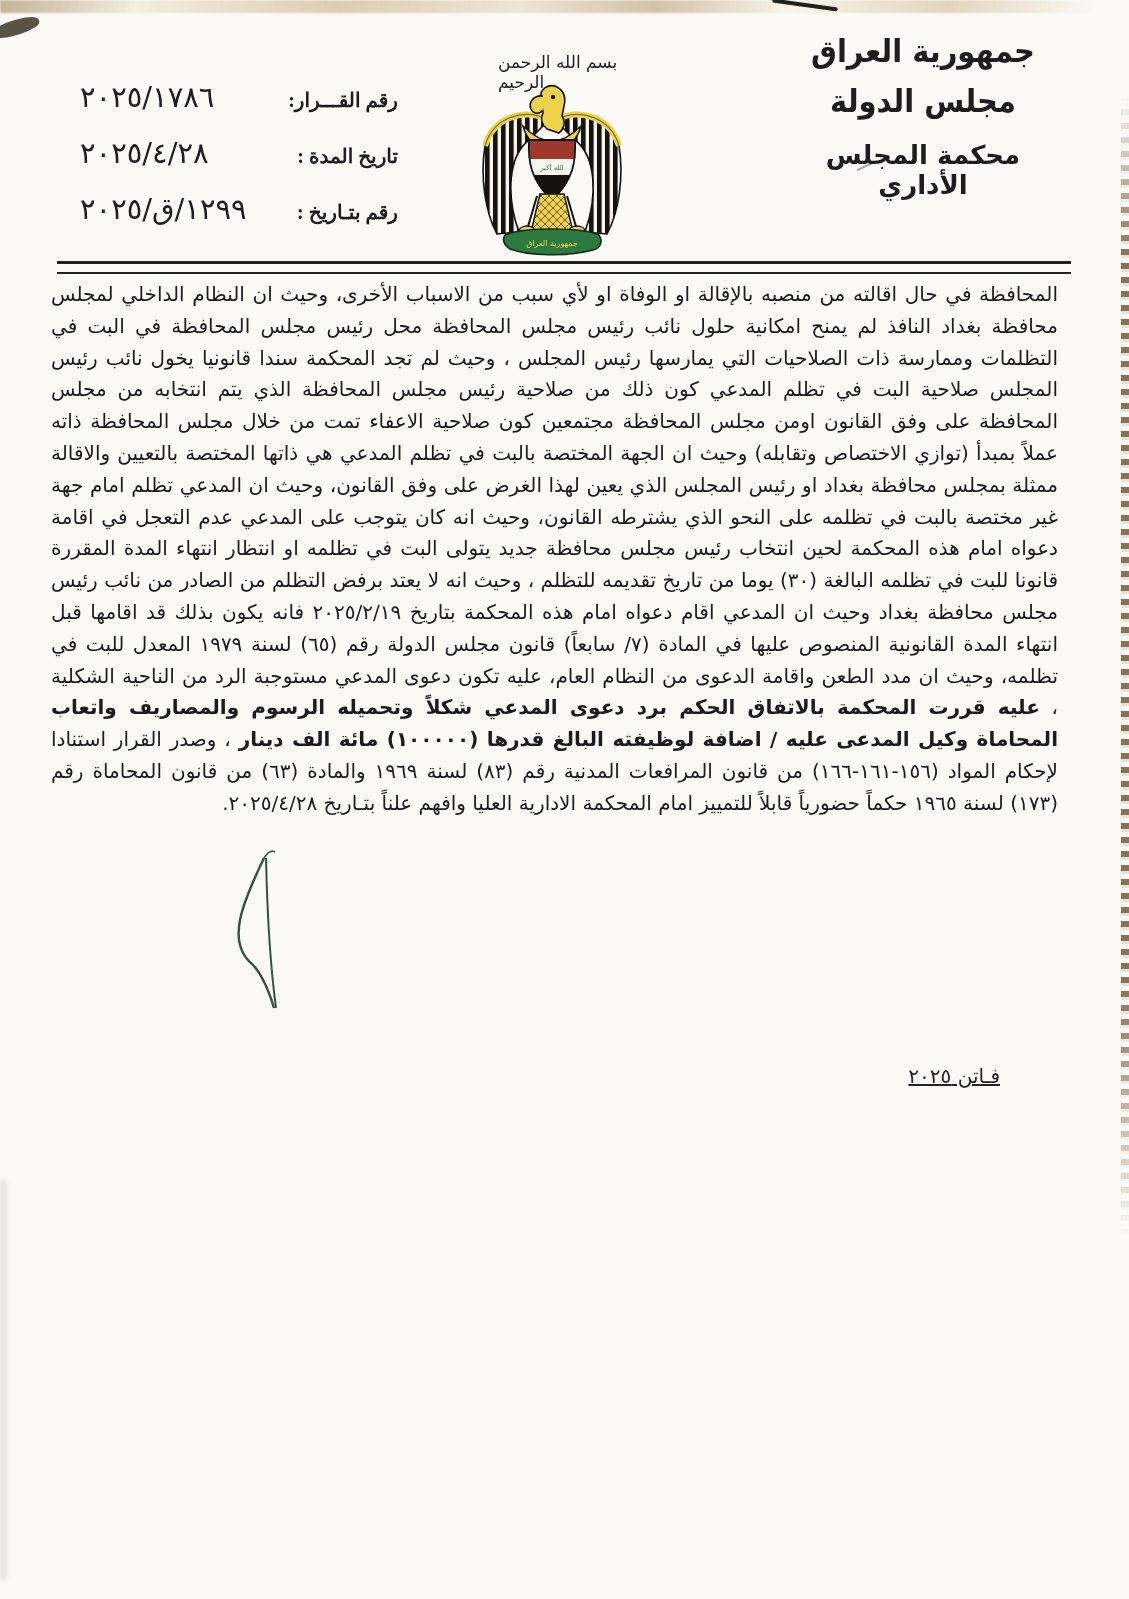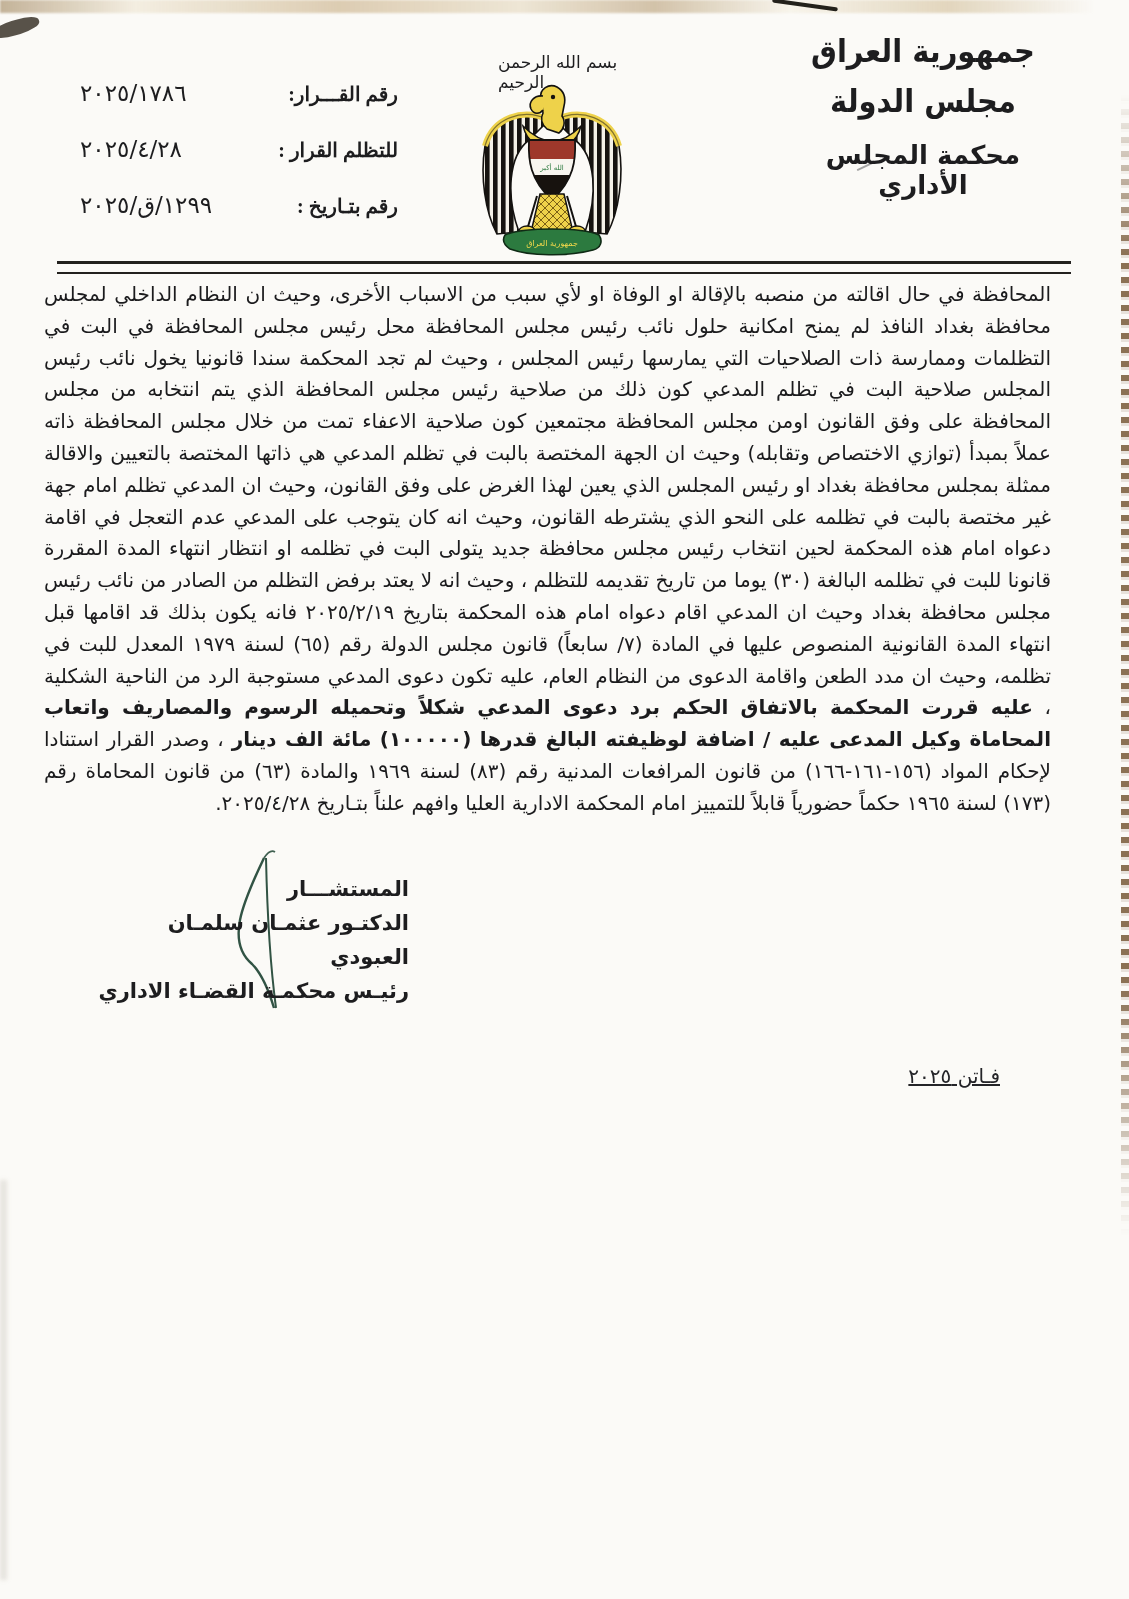--- a/index.html
+++ b/index.html
@@ -65,29 +65,29 @@
     text-align:left;font-weight:normal;font-size:17px;direction:rtl;
   }
   .emblem{position:absolute;left:477px;top:82px;width:150px;height:176px;}
   
   .hdr-fields{position:absolute;left:80px;top:80px;width:318px;direction:rtl;}
   .field-row{
     display:flex;justify-content:space-between;align-items:baseline;
     margin-bottom:26px;height:30px;
   }
   .field-label{font-weight:bold;font-size:20px;white-space:nowrap;font-family:Liberation Serif, serif;}
-  .field-value{font-size:23px;letter-spacing:2px;white-space:nowrap;direction:rtl;}
+  .field-value{font-size:29px;letter-spacing:2px;white-space:nowrap;direction:rtl;}
   
   .rule{
     position:absolute;left:57px;top:261px;width:1014px;height:8px;
     border-top:3px solid #23211e;border-bottom:2px solid #23211e;
   }
   
   .body-text{
-    position:absolute;right:78px;top:279px;width:1007px;
+    position:absolute;right:71px;top:279px;width:1007px;
     direction:rtl;text-align:justify;
     font-size:20px;line-height:31.8px;
     color:#1b1b1d;
   }
   .body-text .b{font-weight:bold;}
   
   .signature{
     position:absolute;left:85px;top:872px;width:324px;
     direction:rtl;text-align:right;font-weight:bold;
     font-size:21px;line-height:34px;
@@ -163,40 +163,35 @@
     <path d="M28,151 C46,143 104,143 122,151 C126,157 124,164 116,166 C90,173 52,172 33,165 C27,161 25,156 28,151 Z" fill="#2c7a3f" stroke="#0f2a15" stroke-width="1.6"></path>
     <text x="75" y="162" font-size="8" text-anchor="middle" fill="#f3d94b">جمهورية العراق</text>
   </svg>
 
   <div class="hdr-fields">
     <div class="field-row">
       <span class="field-label">رقم القـــرار:</span>
       <span class="field-value">٢٠٢٥/١٧٨٦</span>
     </div>
     <div class="field-row">
-      <span class="field-label">للتظلم القرار :</span>
+      <span class="field-label">تاريخ المدة :</span>
       <span class="field-value">٢٠٢٥/٤/٢٨</span>
     </div>
     <div class="field-row">
       <span class="field-label">رقم بتـاريخ :</span>
       <span class="field-value">١٢٩٩/ق/٢٠٢٥</span>
     </div>
   </div>
 
   <div class="rule"></div>
 
   <div class="body-text"><span>المحافظة في حال اقالته من منصبه بالإقالة او الوفاة او لأي سبب من الاسباب الأخرى، وحيث ان النظام الداخلي لمجلس محافظة بغداد النافذ لم يمنح امكانية حلول نائب رئيس مجلس المحافظة محل رئيس مجلس المحافظة في البت في التظلمات وممارسة ذات الصلاحيات التي يمارسها رئيس المجلس ، وحيث لم تجد المحكمة سندا قانونيا يخول نائب رئيس المجلس صلاحية البت في تظلم المدعي كون ذلك من صلاحية رئيس مجلس المحافظة الذي يتم انتخابه من مجلس المحافظة على وفق القانون اومن مجلس المحافظة مجتمعين كون صلاحية الاعفاء تمت من خلال مجلس المحافظة ذاته عملاً بمبدأ (توازي الاختصاص وتقابله) وحيث ان الجهة المختصة بالبت في تظلم المدعي هي ذاتها المختصة بالتعيين والاقالة ممثلة بمجلس محافظة بغداد او رئيس المجلس الذي يعين لهذا الغرض على وفق القانون، وحيث ان المدعي تظلم امام جهة غير مختصة بالبت في تظلمه على النحو الذي يشترطه القانون، وحيث انه كان يتوجب على المدعي عدم التعجل في اقامة دعواه امام هذه المحكمة لحين انتخاب رئيس مجلس محافظة جديد يتولى البت في تظلمه او انتظار انتهاء المدة المقررة قانونا للبت في تظلمه البالغة (٣٠) يوما من تاريخ تقديمه للتظلم ، وحيث انه لا يعتد برفض التظلم من الصادر من نائب رئيس مجلس محافظة بغداد وحيث ان المدعي اقام دعواه امام هذه المحكمة بتاريخ ٢٠٢٥/٢/١٩ فانه يكون بذلك قد اقامها قبل انتهاء المدة القانونية المنصوص عليها في المادة (٧/ سابعاً) قانون مجلس الدولة رقم (٦٥) لسنة ١٩٧٩ المعدل للبت في تظلمه، وحيث ان مدد الطعن واقامة الدعوى من النظام العام، عليه تكون دعوى المدعي مستوجبة الرد من الناحية الشكلية ، </span><span class="b">عليه قررت المحكمة بالاتفاق الحكم برد دعوى المدعي شكلاً وتحميله الرسوم والمصاريف واتعاب المحاماة وكيل المدعى عليه / اضافة لوظيفته البالغ قدرها (١٠٠٠٠٠) مائة الف دينار</span><span> ، وصدر القرار استنادا لإحكام المواد (١٥٦-١٦١-١٦٦) من قانون المرافعات المدنية رقم (٨٣) لسنة ١٩٦٩ والمادة (٦٣) من قانون المحاماة رقم (١٧٣) لسنة ١٩٦٥ حكماً حضورياً قابلاً للتمييز امام المحكمة الادارية العليا وافهم علناً بتـاريخ ٢٠٢٥/٤/٢٨.</span></div>
 
   <svg class="sig-ink" viewBox="0 0 90 172" xmlns="http://www.w3.org/2000/svg">
     <path d="M52,12 C30,58 14,96 40,118 C50,128 56,142 62,162" fill="none" stroke="#1f4434" stroke-width="2.4" opacity="0.92"></path>
     <path d="M54,12 C55,58 57,110 64,162" fill="none" stroke="#1f4434" stroke-width="2" opacity="0.92"></path>
     <path d="M52,12 C56,6 60,4 63,6" fill="none" stroke="#1f4434" stroke-width="1.8" opacity="0.85"></path>
   </svg>
 
-  <div class="signature">
-    <div>المستشـــار</div>
-    <div>الدكتـور عثمـان سلمـان العبودي</div>
-    <div>رئيـس محكمـة القضـاء الاداري</div>
-  </div>
 
   <div class="clerk">فـاتن ٢٠٢٥</div>
 
 </div>
 
 </body></html>

